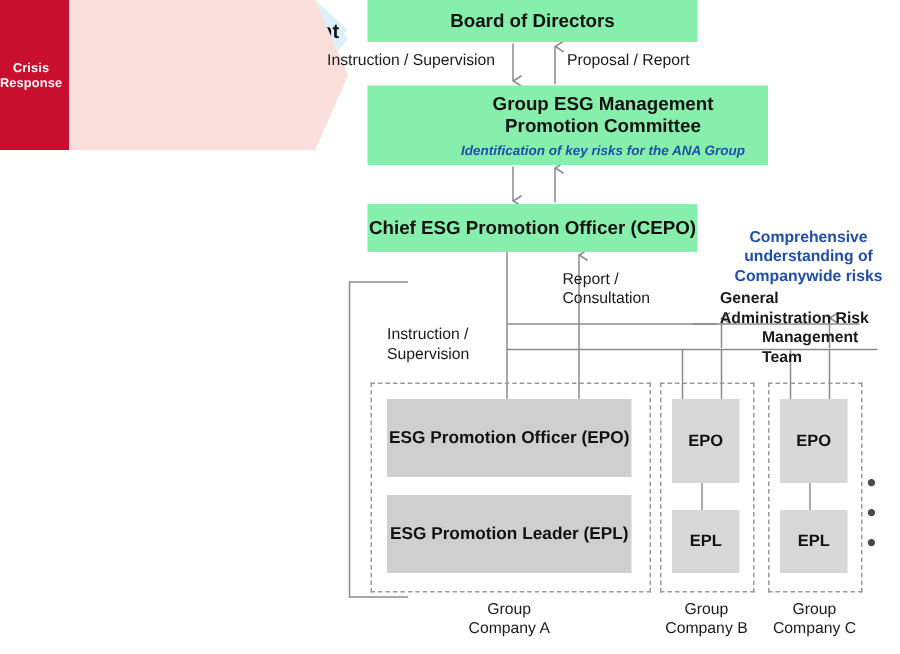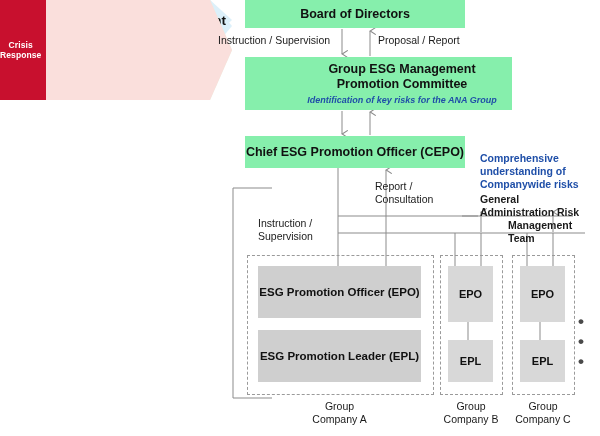--- a/index.html
+++ b/index.html
@@ -28,21 +28,21 @@
         justify-content:center;text-align:center;color:#111;
         font-weight:bold;font-size:11.5px;}
   .ibox.small{background:#d8d8d8;font-size:11px;}
 
   
   .coframe{position:absolute;border:1px dashed #9a9a9a;background:transparent;}
   .colabel{position:absolute;text-align:center;font-size:10.5px;line-height:13px;color:#1a1a1a;}
 
   
   .ftxt{position:absolute;font-size:10.5px;line-height:13px;color:#1a1a1a;}
-  .ftxt.blue{color:#1f4fa8;font-weight:bold;}
+  .ftxt.blue{color:#1f4fa8;font-weight:bold;text-align:center;}
   .ftxt.bold{font-weight:bold;}
   .dots{position:absolute;font-size:17px;font-weight:bold;color:#4a4a4a;letter-spacing:2px;}
 </style>
 </head>
 <body>
 
 <div class="stage">
 
   <svg class="wires" viewBox="0 0 600 436">
     <defs>

